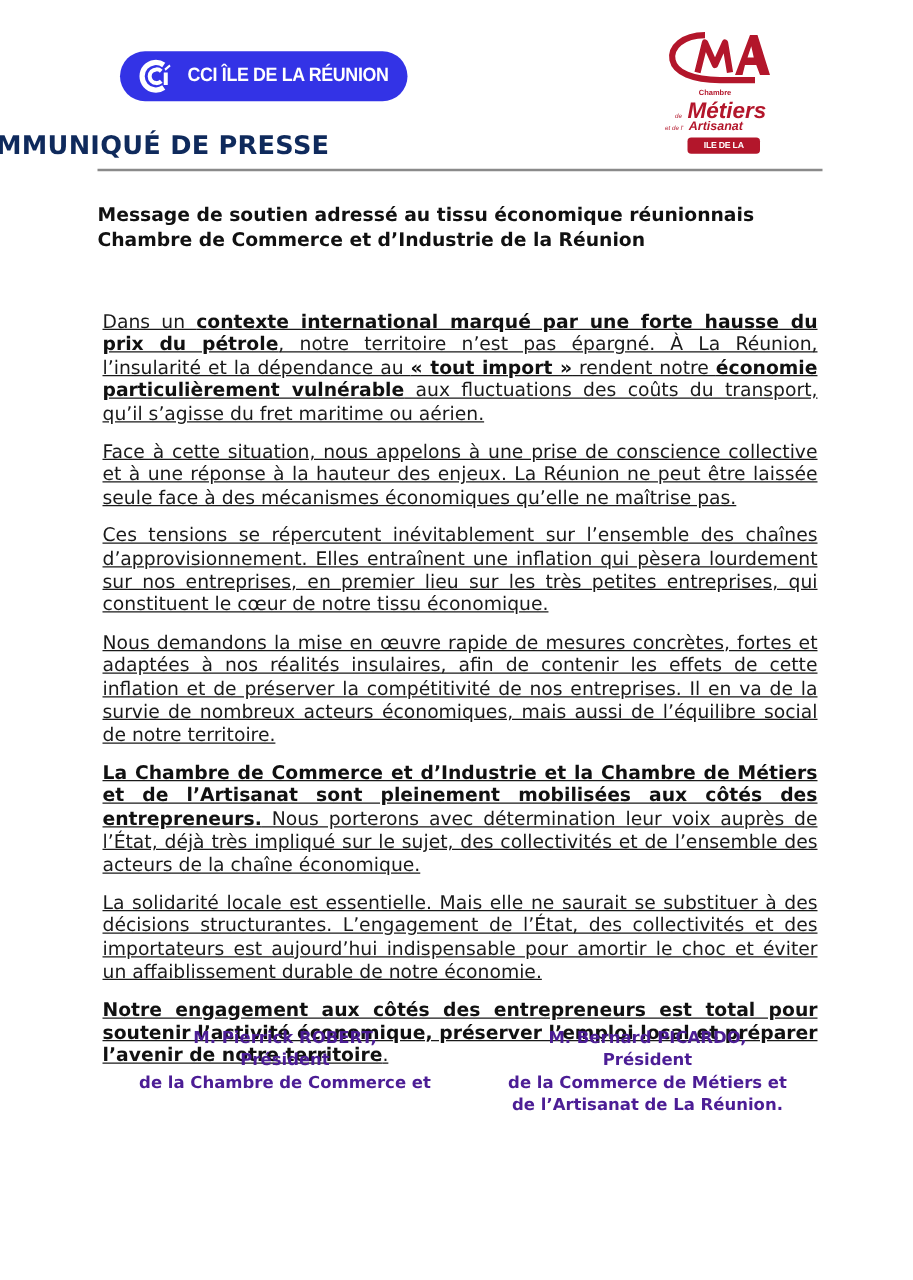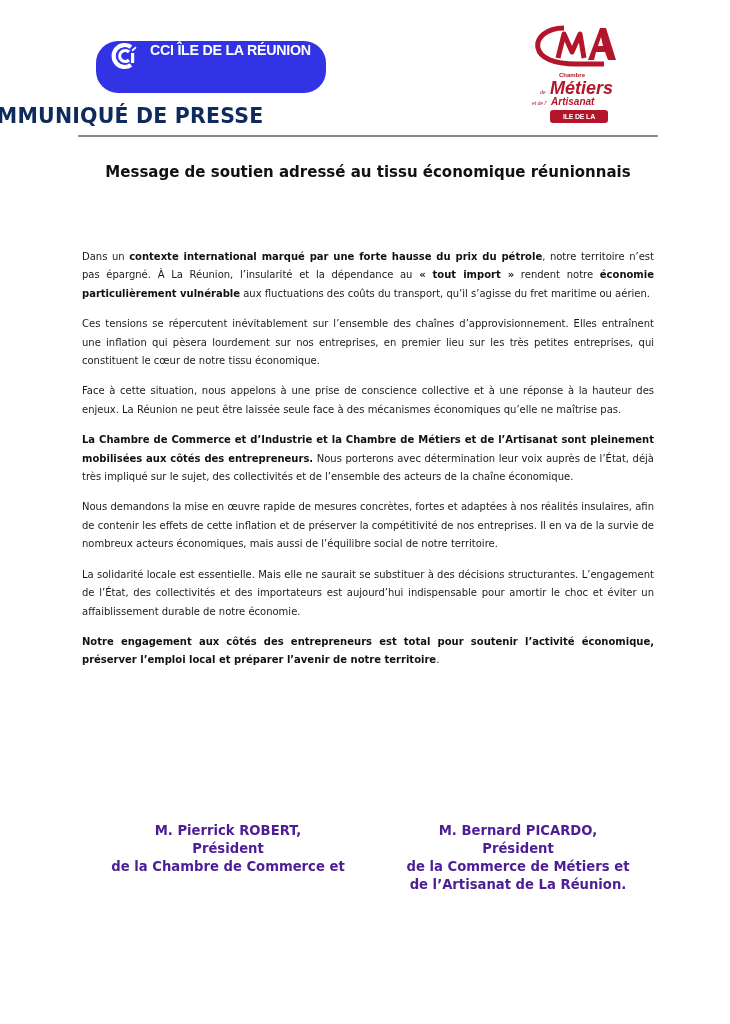--- a/index.html
+++ b/index.html
@@ -1,21 +1,21 @@
 <!DOCTYPE html>
 <html><head>
 <meta charset="utf-8">
 <style>
   html, body { margin: 0; padding: 0; background: #ffffff; }
   body { width: 730px; height: 1024px; position: relative; overflow: hidden;
          font-family: "DejaVu Sans", sans-serif; color: #1a1a1a; }
 
   
-  .cci-logo { position: absolute; left: 96px; top: 41px; width: 230px; height: 52px;
-              background: #3333e6; border-radius: 22px; display: flex; align-items: flex-start; }
+  .cci-logo { position: absolute; left: 96px; top: 41px; width: 230px; height: 40px;
+              background: #3333e6; border-radius: 22px; display: flex; align-items: center; }
   .cci-mark { width: 30px; height: 30px; margin-left: 14px; position: relative; }
   .cci-mark svg { display: block; }
   .cci-text { color: #ffffff; font-family: "Liberation Sans", sans-serif; font-weight: bold;
               font-size: 15.5px; letter-spacing: -0.3px; margin-left: 10px; transform: scaleX(0.92); transform-origin: left center; white-space: nowrap; }
 
   .cma-logo { position: absolute; left: 532px; top: 22px; width: 92px; height: 102px; }
   .cma-mark { position: absolute; left: 2px; top: 0; width: 90px; height: 48px; }
   .cma-line1 { position: absolute; left: 27px; top: 50px; font-family: "Liberation Sans", sans-serif;
                font-size: 6px; font-weight: bold; color: #b3162b; }
   .cma-line2 { position: absolute; left: 8px; top: 56px; font-family: "Liberation Sans", sans-serif;
@@ -29,25 +29,25 @@
   .cma-badge { position: absolute; left: 18px; top: 88px; width: 58px; height: 13px; background: #b3162b;
                border-radius: 3px; color: #fff; font-family: "Liberation Sans", sans-serif; font-weight: bold;
                font-size: 7px; line-height: 13px; text-align: center; letter-spacing: -0.2px; }
 
   .press-title { position: absolute; left: 0; width: 730px; top: 104px; text-align: left;
                  font-family: "DejaVu Sans", sans-serif; font-weight: bold; font-size: 20.5px;
                  color: #0f2a5c; letter-spacing: 0.2px; }
   .press-title span { margin-left: -36px; display: inline-block; }
   .separator { position: absolute; left: 78px; width: 580px; top: 135px; height: 2px; background: #8a8a8a; }
 
-  .heading { position: absolute; left: 78px; width: 580px; top: 162px; text-align: center;
+  .heading { position: absolute; left: 78px; width: 580px; top: 162px; 
              font-weight: bold; font-size: 15px; line-height: 20px; color: #111; }
 
-  .body { position: absolute; left: 82px; width: 572px; top: 248px; font-size: 10px; line-height: 18.4px;
-          color: #1a1a1a; text-align: justify; }
+  .body { position: absolute; left: 82px; width: 572px; top: 248px; font-size: 15px; line-height: 18.4px;
+          color: #1a1a1a; text-align: justify; text-decoration: underline; }
   .body p { margin: 0 0 12px 0; }
   .body b { color: #111; }
 
   .signatures { position: absolute; left: 78px; width: 580px; top: 822px; display: flex; }
   .sig { text-align: center; font-weight: bold; font-size: 13.2px; line-height: 18px; color: #4c1d95; }
   .sig.left { width: 300px; }
   .sig.right { width: 280px; }
   .sig div { white-space: nowrap; }
 </style>
 </head>
@@ -85,28 +85,29 @@
   <div class="cma-badge">ILE DE LA RÉUNION</div>
 </div>
 
 <div class="press-title">
   <span>COMMUNIQUÉ DE PRESSE</span>
 </div>
 <div class="separator"></div>
 
 <div class="heading">
   <div>Message de soutien adressé au tissu économique réunionnais</div>
+  <div>Chambre de Commerce et d’Industrie de la Réunion</div>
 </div>
 
 <div class="body" id="body">
     <p><span>Dans un </span><b>contexte international marqué par une forte hausse du prix du pétrole</b><span>, notre territoire n’est pas épargné. À La Réunion, l’insularité et la dépendance au </span><b>« tout import »</b><span> rendent notre </span><b>économie particulièrement vulnérable</b><span> aux fluctuations des coûts du transport, qu’il s’agisse du fret maritime ou aérien.</span></p>
+    <p><span>Face à cette situation, nous appelons à une prise de conscience collective et à une réponse à la hauteur des enjeux. La Réunion ne peut être laissée seule face à des mécanismes économiques qu’elle ne maîtrise pas.</span></p>
     <p><span>Ces tensions se répercutent inévitablement sur l’ensemble des chaînes d’approvisionnement. Elles entraînent une inflation qui pèsera lourdement sur nos entreprises, en premier lieu sur les très petites entreprises, qui constituent le cœur de notre tissu économique.</span></p>
-    <p><span>Face à cette situation, nous appelons à une prise de conscience collective et à une réponse à la hauteur des enjeux. La Réunion ne peut être laissée seule face à des mécanismes économiques qu’elle ne maîtrise pas.</span></p>
+    <p><span>Nous demandons la mise en œuvre rapide de mesures concrètes, fortes et adaptées à nos réalités insulaires, afin de contenir les effets de cette inflation et de préserver la compétitivité de nos entreprises. Il en va de la survie de nombreux acteurs économiques, mais aussi de l’équilibre social de notre territoire.</span></p>
     <p><b>La Chambre de Commerce et d’Industrie et la Chambre de Métiers et de l’Artisanat sont pleinement mobilisées aux côtés des entrepreneurs.</b><span> Nous porterons avec détermination leur voix auprès de l’État, déjà très impliqué sur le sujet, des collectivités et de l’ensemble des acteurs de la chaîne économique.</span></p>
-    <p><span>Nous demandons la mise en œuvre rapide de mesures concrètes, fortes et adaptées à nos réalités insulaires, afin de contenir les effets de cette inflation et de préserver la compétitivité de nos entreprises. Il en va de la survie de nombreux acteurs économiques, mais aussi de l’équilibre social de notre territoire.</span></p>
     <p><span>La solidarité locale est essentielle. Mais elle ne saurait se substituer à des décisions structurantes. L’engagement de l’État, des collectivités et des importateurs est aujourd’hui indispensable pour amortir le choc et éviter un affaiblissement durable de notre économie.</span></p>
     <p><b>Notre engagement aux côtés des entrepreneurs est total pour soutenir l’activité économique, préserver l’emploi local et préparer l’avenir de notre territoire</b><span>.</span></p>
   </div>
 
 <div class="signatures">
   <div class="sig left">
     <div>M. Pierrick ROBERT,</div>
     <div>Président</div>
     <div>de la Chambre de Commerce et</div>
   </div>

